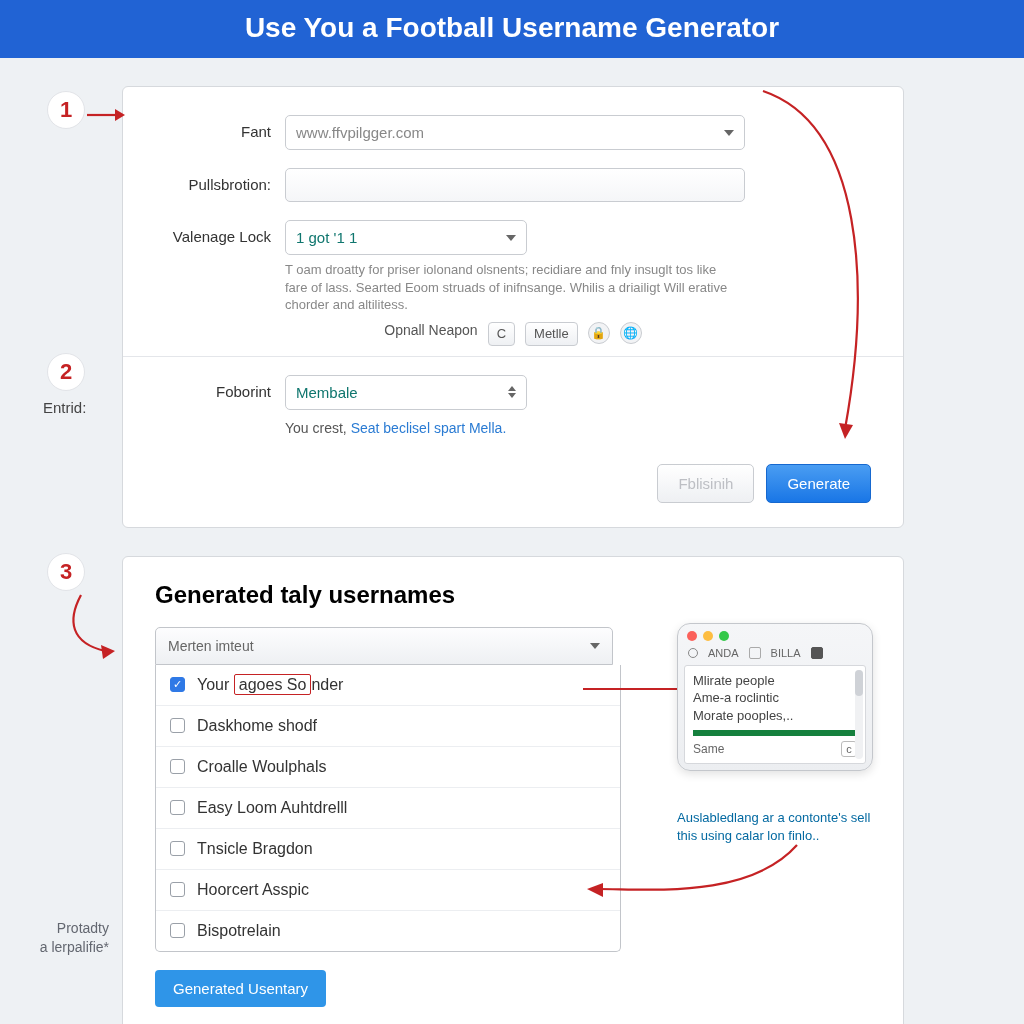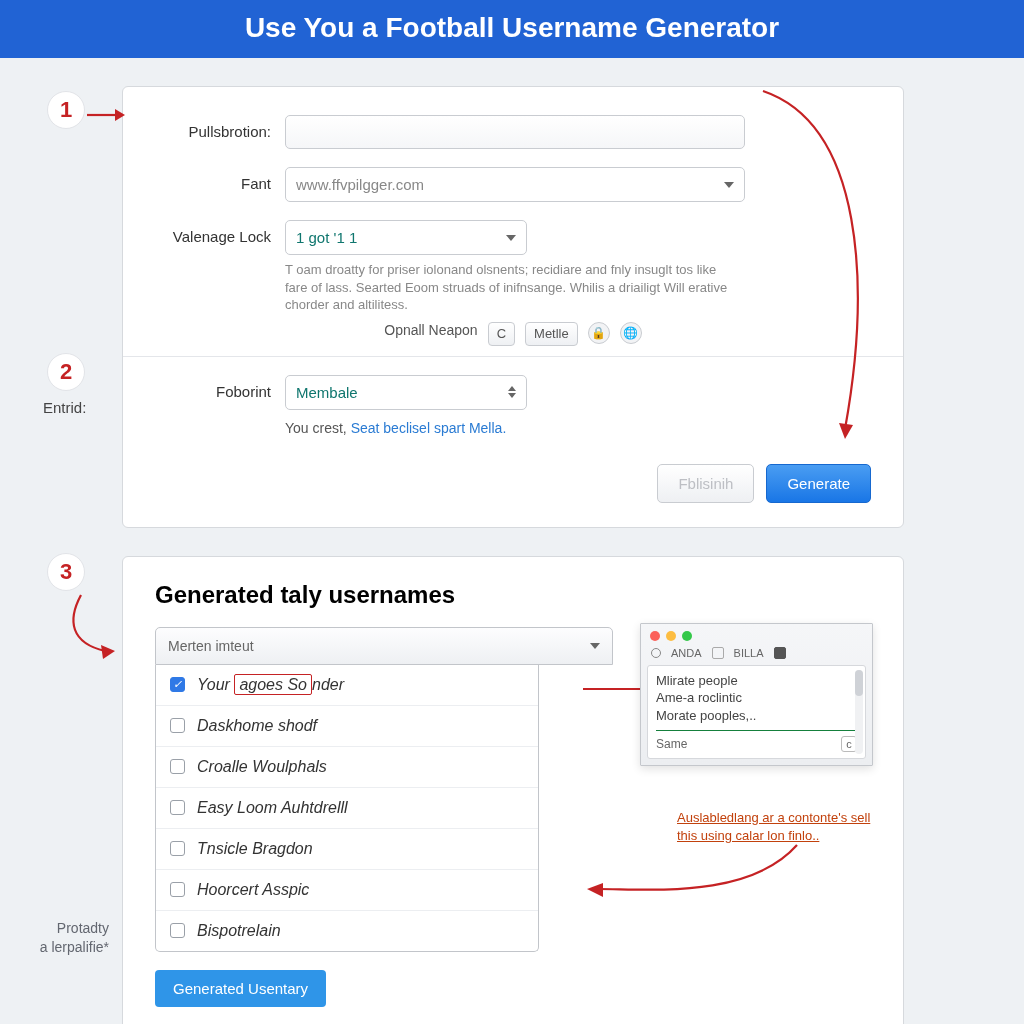--- a/index.html
+++ b/index.html
@@ -189,26 +189,25 @@
     border:1px solid #c2c5ca;
     border-radius:5px 5px 0 0;
     padding:10px 12px;
     background:linear-gradient(#fdfdfe,#eef0f3);
     color:#666;
     font-size:14px;
     display:flex;justify-content:space-between;align-items:center;
     width:458px;
   }
   .result-list {
-    width:384px;
+    width:466px;
     border:1px solid #c2c5ca;
     border-top:none;
     border-radius:0 0 5px 5px;
     background:#fff;
-    font-style:italic;
   }
   .result-row {
     display:flex; align-items:center;
     padding:11px 14px;
     border-top:1px solid #eceef1;
     font-size:16px;
     color:#333;
     gap:12px;
   }
   .result-row:first-child { border-top:none; }
@@ -223,23 +222,23 @@
   }
   .chk.checked::after { content:"✓"; font-size:11px; line-height:1; }
   .highlight-box {
     border:1.5px solid #c52224;
     padding:1px 4px;
     border-radius:2px;
   }
   .preview-window {
     position:absolute;
     right:30px; top:66px;
-    width:233px;
+    width:196px;
     border:1px solid #c4c7cc;
-    border-radius:1px;
+    border-radius:13px;
     background:linear-gradient(#f5f6f8,#eceef1);
     box-shadow:0 3px 10px rgba(0,0,0,.12);
   }
   .traffic {
     display:flex; gap:6px; padding:7px 9px 4px;
   }
   .dot { width:10px;height:10px;border-radius:50%; }
   .dot.r{background:#fb615b;} .dot.y{background:#fdbd41;} .dot.g{background:#34c849;}
   .preview-tabs {
     display:flex; gap:10px; padding:2px 10px 6px;
@@ -251,27 +250,27 @@
     padding:6px 8px 6px; font-size:13px; color:#444; line-height:1.35;
     position:relative;
   }
   .preview-scroll {
     position:absolute; right:2px; top:4px; bottom:4px; width:8px;
     background:#f0f1f3; border-radius:4px;
   }
   .preview-scroll .thumb { width:100%; height:26px; background:#cfd2d7; border-radius:4px; }
   .preview-footer {
     display:flex; justify-content:space-between; align-items:center;
-    border-top:1px solid #15803d; margin-top:6px; padding-top:5px;
+    border-top:6px solid #15803d; margin-top:6px; padding-top:5px;
     font-size:12px; color:#666;
   }
   .preview-footer .c { width:16px;height:16px;border:1px solid #bbb;border-radius:3px;display:flex;align-items:center;justify-content:center;font-size:11px; }
   .preview-caption {
     position:absolute; right:30px; top:252px; width:196px;
-    font-size:13px; color:#c2410c; line-height:1.4;text-decoration:underline;
+    font-size:13px; color:#0369a1; line-height:1.4;
   }
   .left-caption {
     position:absolute; left:-106px; top:362px;
     font-size:14px; color:#636770; text-align:right; width:92px;
     line-height:1.35;
   }
 </style>
 </head>
 <body>
 
@@ -293,35 +292,35 @@
     <div class="step-badge" style="position:static">
       <span>2</span>
     </div>
     <div class="step2-label">Entrid:</div>
   </div>
 
   <svg class="arrow-svg" style="right:20px;top:-2px" width="130" height="398">
     <path d="M10,6 C110,40 118,200 92,344" stroke="#c52224" stroke-width="2.2" fill="none"></path>
     <polygon points="86,338 92,354 100,340" fill="#c52224"></polygon>
   </svg>
-
-  <div class="form-row">
-    <div class="lbl">Pullsbrotion:</div>
-    <div class="ctrl">
-      <div class="text-input" style="height:34px"></div>
-    </div>
-  </div>
 
   <div class="form-row">
     <div class="lbl">Fant</div>
     <div class="ctrl">
       <div class="select-wide">
         <span>www.ffvpilgger.com</span>
         <span class="chev-down"></span>
       </div>
+    </div>
+  </div>
+
+  <div class="form-row">
+    <div class="lbl">Pullsbrotion:</div>
+    <div class="ctrl">
+      <div class="text-input" style="height:34px"></div>
     </div>
   </div>
 
   <div class="form-row" style="margin-bottom:8px">
     <div class="lbl">Valenage Lock</div>
     <div class="ctrl">
       <div class="select-med">
         <span>1 got '1  1</span>
         <span class="chev-down"></span>
       </div>

